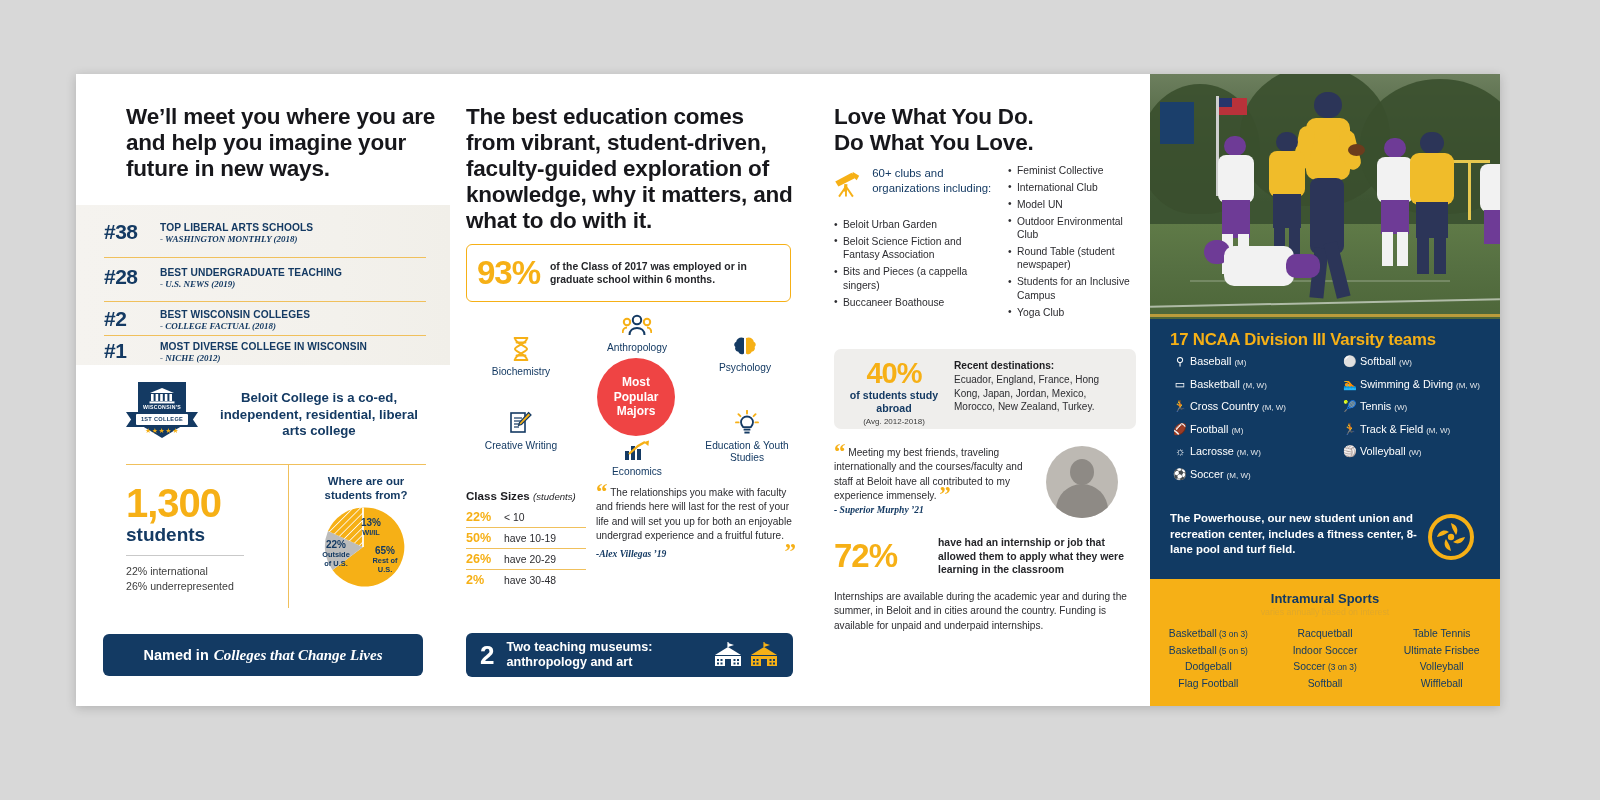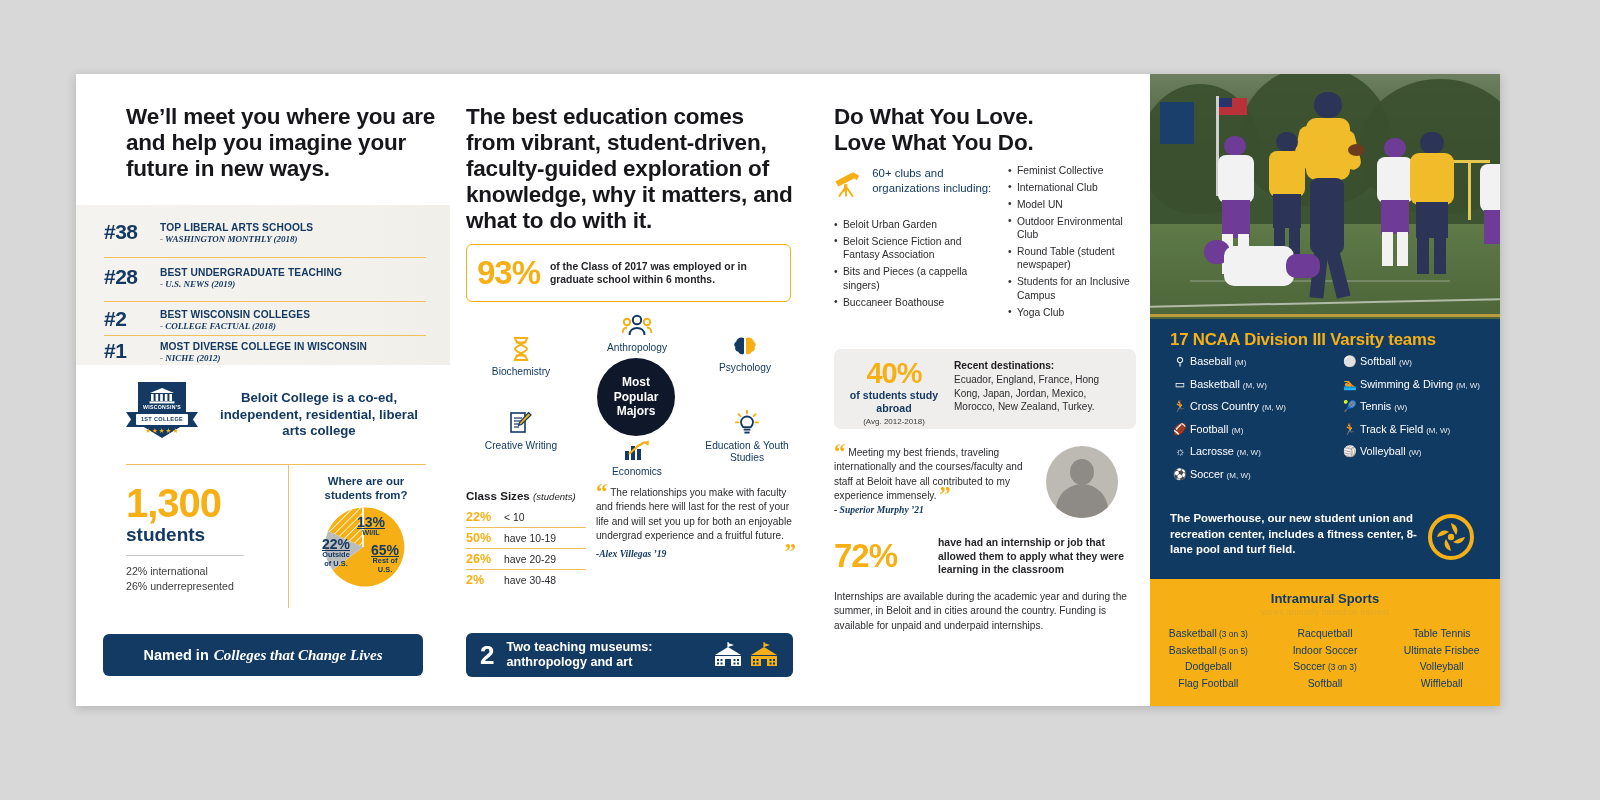--- a/index.html
+++ b/index.html
@@ -66,21 +66,21 @@
   .stats { position: absolute; left: 50px; top: 390px; width: 300px; height: 144px; }
   .stats-divider { position: absolute; left: 162px; top: 0; width: 1px; height: 144px; background: #f0c05c; }
   .stats-topline { position: absolute; left: 0; top: 0; width: 300px; height: 1px; background: #f0c05c; }
   .big-num { font-size: 40px; font-weight: 700; color: #f6b016; line-height: 42px; letter-spacing: -1px; }
   .big-sub { font-size: 19px; font-weight: 700; color: #143a63; line-height: 22px; }
   .stat-hr { width: 118px; height: 1px; background: #c9c9c9; margin: 9px 0 8px; }
   .stat-small { font-size: 10.6px; color: #3c3c3c; line-height: 15px; }
   .pie-title { font-size: 11.4px; font-weight: 700; color: #143a63; line-height: 14px; text-align: center; }
   .pie { position: absolute; width: 86px; height: 86px; }
   .pie-label { position: absolute; text-align: center; line-height: 9.5px; }
-  .pie-pct { font-size: 14px; font-weight: 700; color: #143a63; text-decoration: underline; }
+  .pie-pct { font-size: 10px; font-weight: 700; color: #143a63; }
   .pie-desc { font-size: 7.4px; font-weight: 700; color: #143a63; }
 
   .cta {
     position: absolute; left: 27px; top: 560px; width: 320px; height: 42px;
     background: #133a63; border-radius: 6px; display: flex; align-items: center; justify-content: center;
   }
   .cta-a { font-size: 14.5px; font-weight: 700; color: #fff; }
   .cta-b { font-size: 15px; font-weight: 700; font-style: italic; color: #fff;
            font-family: "Liberation Serif", serif; margin-left: 5px; }
 
@@ -91,21 +91,21 @@
     position: absolute; left: 16px; top: 170px; width: 325px; height: 58px;
     border: 1.4px solid #f6b016; border-radius: 6px; display: flex; align-items: center;
   }
   .pct93-num { font-size: 33px; font-weight: 700; color: #f6b016; line-height: 34px;
                width: 126px; text-align: center; letter-spacing: -1px; }
   .pct93-txt { font-size: 10.4px; font-weight: 700; color: #25262a; line-height: 13.5px; }
 
   .majors { position: absolute; left: 5px; top: 240px; width: 356px; height: 165px; }
   .mp-circle {
     position: absolute; left: 142px; top: 44px; width: 78px; height: 78px;
-    background: #0f172a; border-radius: 50%;
+    background: #ef4444; border-radius: 50%;
     display: flex; flex-direction: column; align-items: center; justify-content: center;
   }
   .mp-circle span { font-size: 12px; font-weight: 700; color: #fff; line-height: 14.5px; }
   .major-item { position: absolute; text-align: center; }
   .major-label { font-size: 10.2px; color: #143a63; line-height: 12.4px; }
 
   .classsizes { position: absolute; left: 16px; top: 415px; width: 120px; }
   .cs-title { font-size: 11.6px; font-weight: 700; color: #1c1c20; margin-bottom: 5px; }
   .cs-title i { font-size: 9.6px; font-weight: 400; }
   .cs-row { display: flex; align-items: baseline; padding: 3px 0 3px; border-bottom: 1px solid #f0c05c; }
@@ -477,22 +477,22 @@
               <rect x="7.5" y="20.5" width="2" height="2"></rect>
         <rect x="20.5" y="20.5" width="2" height="2"></rect>
               <rect x="24" y="20.5" width="2" height="2"></rect>
             </g>
       </svg>
     </div>
   </div>
 
   <div class="col3">
     <div class="c3-head">
+      <div class="h-head">Love What You Do.</div>
       <div class="h-head">Do What You Love.</div>
-      <div class="h-head">Love What You Do.</div>
     </div>
 
     <div class="clubs">
       <div style="display:flex;gap:14px">
         <div style="width:160px">
           <div class="clubs-lead">
             <svg width="48" height="44" viewBox="0 0 48 44">
               <polygon points="2,18 28,4 33,13 7,26" fill="#f6b016"></polygon>
               <polygon points="30,3 40,9 36,16 28,8" fill="#f6b016"></polygon>
               <rect x="16" y="22" width="5" height="12" fill="#f6b016" transform="rotate(6 18 26)"></rect>

